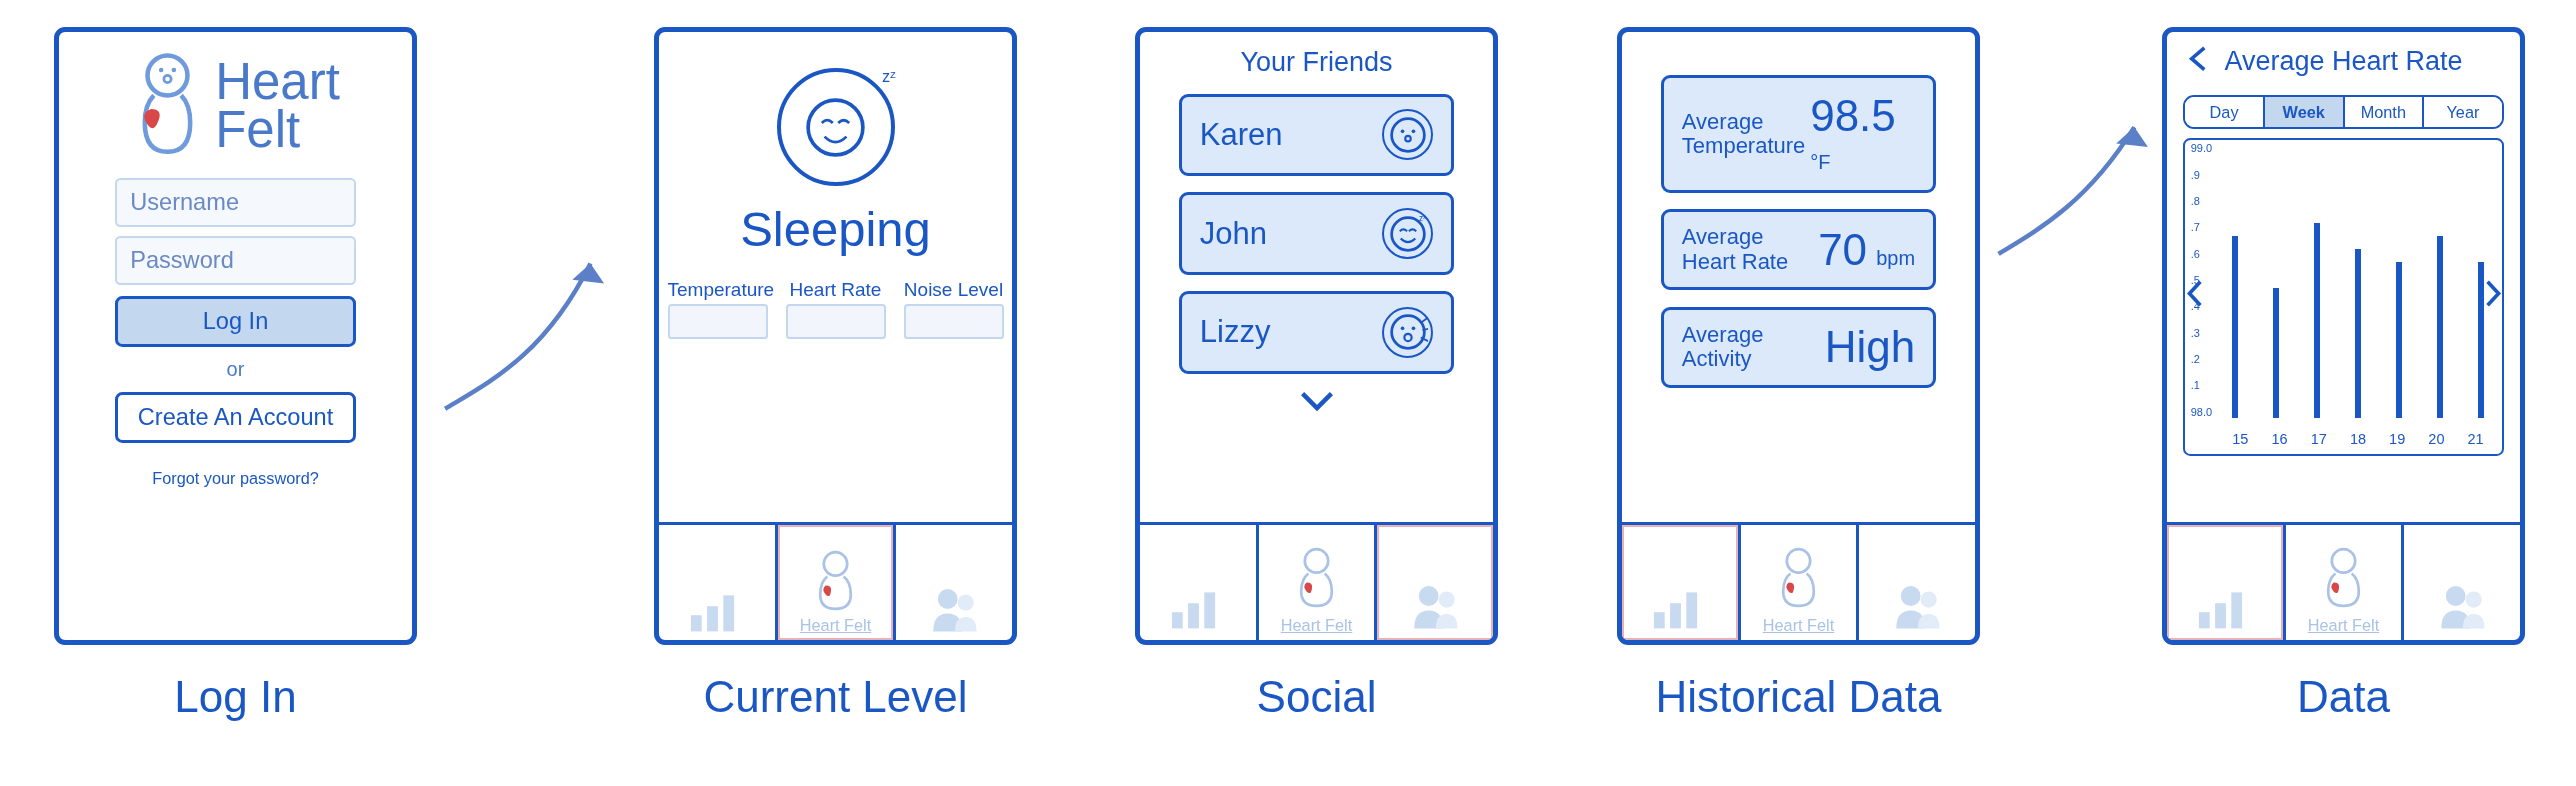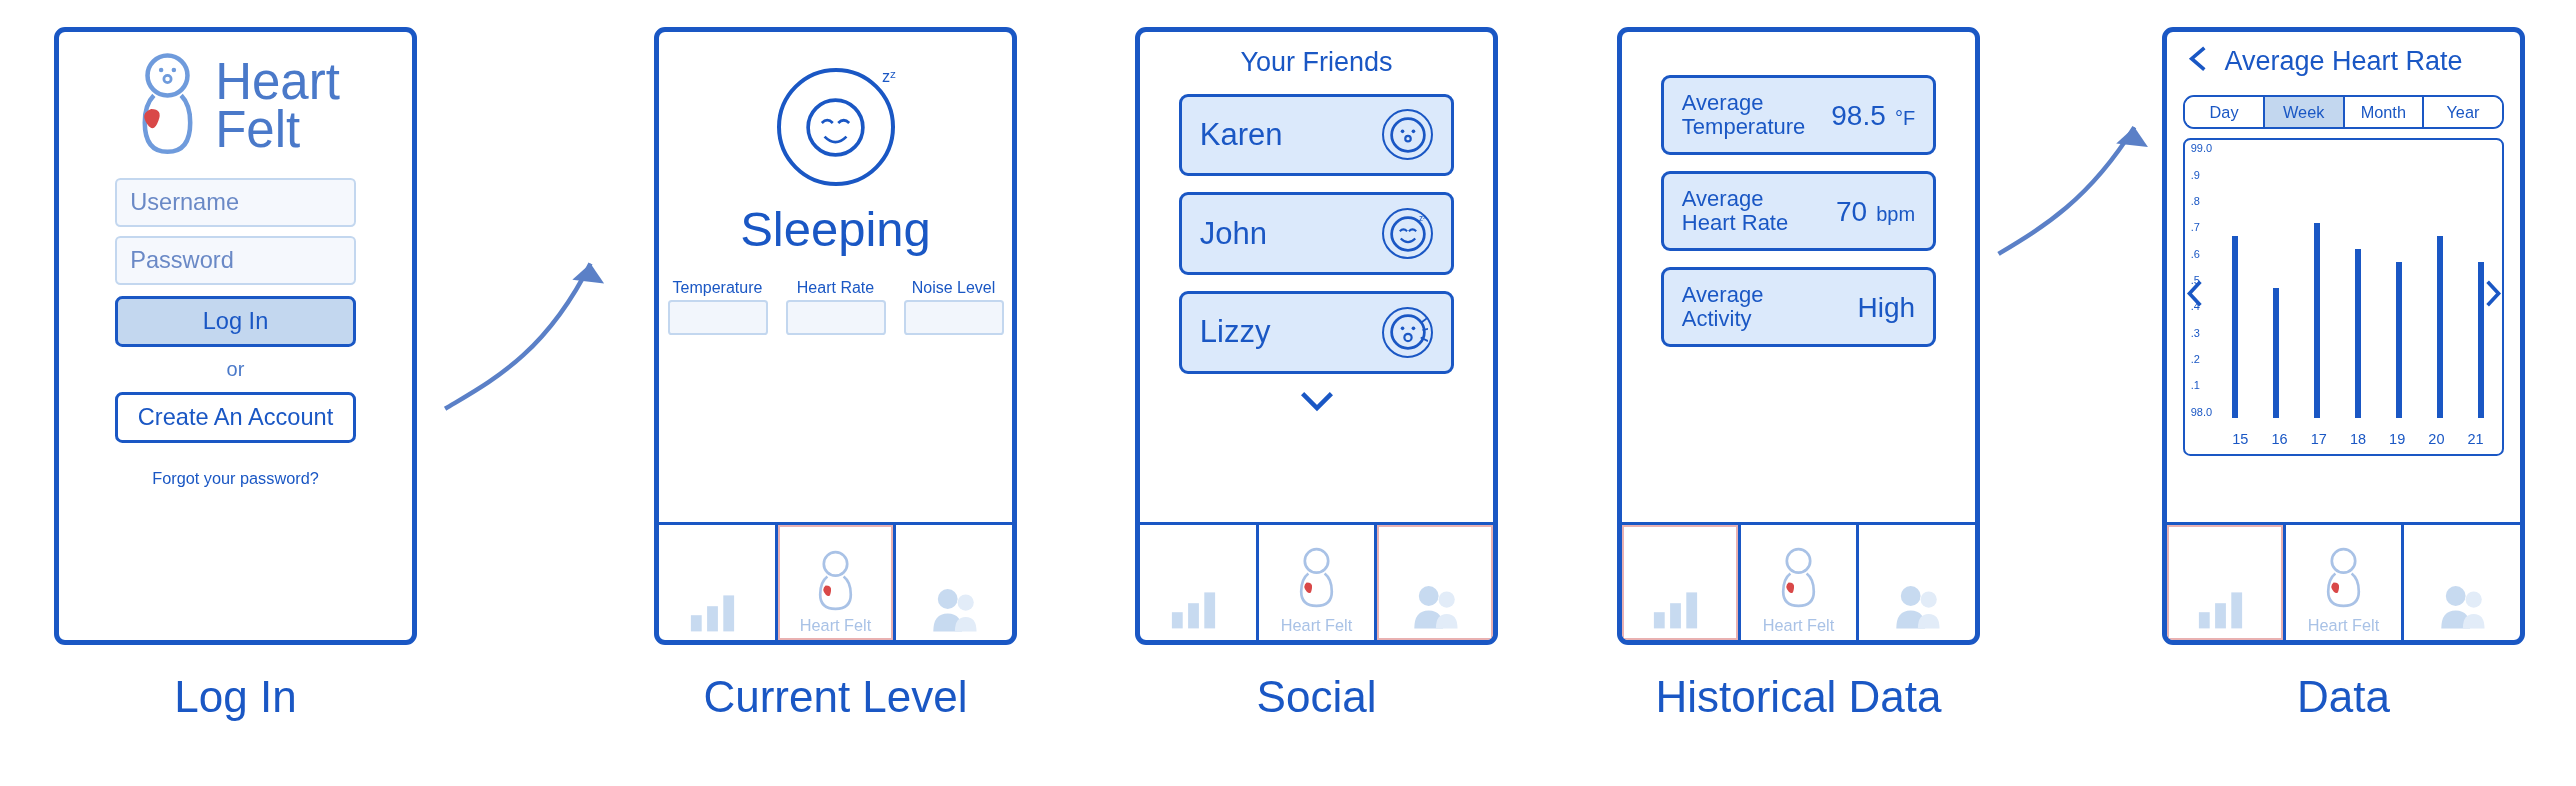--- a/index.html
+++ b/index.html
@@ -85,63 +85,63 @@
     flex:1;
     border-right:3.6px solid var(--blue);
     display:flex;
     flex-direction:column;
     align-items:center;
     justify-content:flex-end;
     padding-bottom:5.4px;
     position:relative;
   }
   .tabbar .tab:last-child{border-right:none;}
-  .tab-label{font-size:16.3px;color:#a9c2e6;margin-top:3px;}
+  .tab-label{font-size:16.3px;color:#a9c2e6;margin-top:3px;text-decoration:underline;}
   .tab-highlight{position:absolute;inset:0;border:2.7px solid #e7a8a8;opacity:0.9;pointer-events:none;}
 
   
   .card{
     border:3.6px solid var(--blue);
     border-radius:9px;
     background:var(--blue-light);
     margin:16.3px auto;
     width:78%;
     padding:12.7px 18px;
     display:flex;
     align-items:center;
     justify-content:space-between;
     font-size:31px;
     color:var(--blue);
   }
   .stat-card{flex-direction:row;}
   .stat-card .stat-label{font-size:22px;line-height:1.1;max-width:55%;}
-  .stat-card .stat-val{font-size:28px;font-weight:500;text-align:right;}
+  .stat-card .stat-val{font-size:44px;font-weight:500;text-align:right;}
   .stat-card .stat-unit{font-size:20px;margin-left:3.6px;}
 
   
   .status-title{font-size:49px;text-align:center;color:var(--blue);margin-top:14.5px;}
   .readout-row{display:flex;justify-content:center;gap:18px;margin-top:22px;}
   .readout{width:100px;text-align:center;}
-  .readout .label{font-size:16px;color:var(--blue);margin-bottom:3px;}
+  .readout .label{font-size:19px;color:var(--blue);margin-bottom:3px;}
   .readout .box{height:35px;border:2.7px solid var(--blue-fill);border-radius:3.6px;background:#f2f6fc;}
 
   
   .titlebar{display:flex;align-items:center;justify-content:space-between;padding:11px 12.7px;}
   .titlebar .back{font-size:31px;color:var(--blue);width:36px;text-align:center;}
   .titlebar .title{flex:1;text-align:center;font-size:27px;color:var(--blue);}
   .seg{
     display:flex;
     border:2.7px solid var(--blue);
     border-radius:11px;
     margin:5.4px 16.3px 9px 16.3px;
     overflow:hidden;
   }
   .seg .segbtn{flex:1;text-align:center;font-size:16.3px;padding:5.4px 0;border-right:2.7px solid var(--blue);color:var(--blue);background:#fff;}
   .seg .segbtn:last-child{border-right:none;}
-  .seg .segbtn.active{background:var(--blue-fill);}
+  .seg .segbtn.active{background:var(--blue-fill);font-weight:bold;}
 
   
   .chart-box{
     border:2.7px solid var(--blue);
     border-radius:7.3px;
     margin:9px 16.3px 0 16.3px;
     height:318px;
     position:relative;
     padding:16.3px 16.3px 36px 44px;
   }

